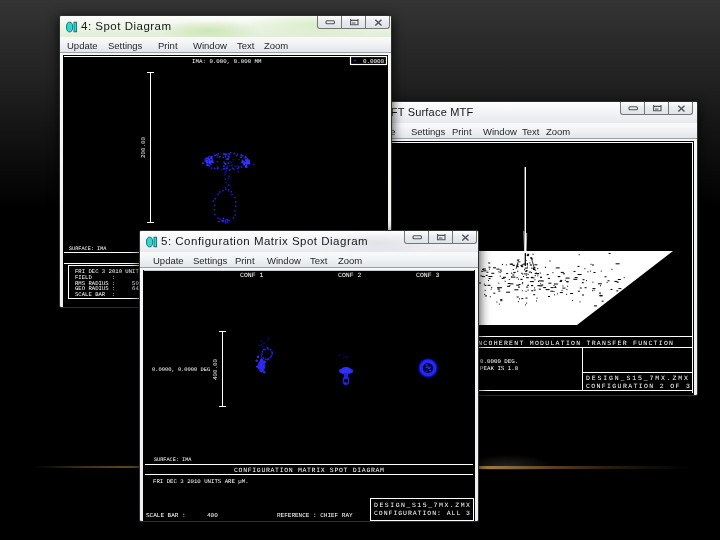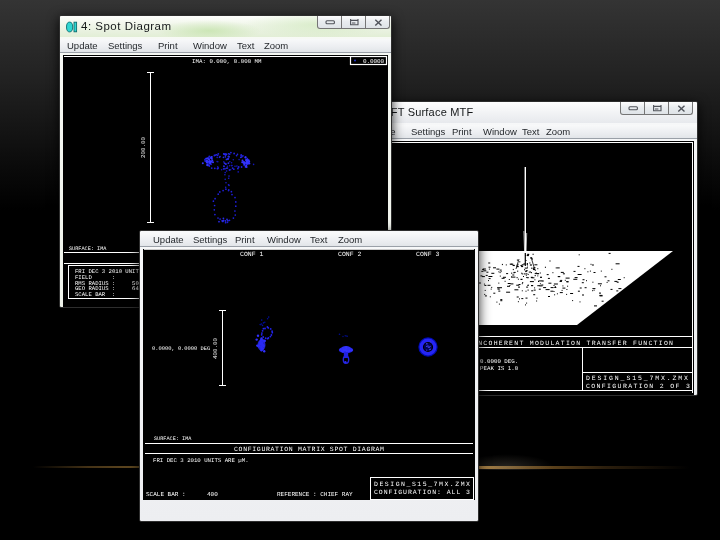--- a/index.html
+++ b/index.html
@@ -643,20 +643,45 @@
         <text x="12" y="218" font-size="5.6">FRI DEC 3 2010 UNITS ARE</text>
         <text x="12" y="224" font-size="5.6">FIELD      :          1</text>
         <text x="12" y="229.5" font-size="5.6">RMS RADIUS :     50.419</text>
         <text x="12" y="235" font-size="5.6">GEO RADIUS :     64.397</text>
         <text x="12" y="240.5" font-size="5.6">SCALE BAR  :        200</text>
       </svg>
     </div>
   </div>
 
   <div class="win" style="left:139px;top:230px;width:340px;height:292px;background:linear-gradient(180deg,#f8f9fa,#edeef1);">
+    <div class="tbar" style="background:radial-gradient(90px 16px at 70% 55%,rgba(205,200,215,.4),rgba(255,255,255,0) 75%),linear-gradient(180deg,#ffffff,#f3f4f6 50%,#e8eaee);">
+      <svg class="zicon" viewBox="0 0 12 12">
+        <ellipse cx="3.6" cy="6" rx="3.1" ry="4.9" fill="#30d6d2" stroke="#0c6e70" stroke-width="0.9"></ellipse>
+        <rect x="8" y="1.2" width="2.6" height="9.6" fill="#30d6d2" stroke="#0c6e70" stroke-width="0.9"></rect>
+      </svg>
+      <span class="ttext">5: Configuration Matrix Spot Diagram</span>
+      <div class="btns" style="right:1px;">
+        <div class="btn">
+            <svg width="25" height="13" viewBox="0 0 25 13">
+              <rect x="8" y="4.8" width="8.4" height="3" rx="1" fill="none" stroke="#50535a" stroke-width="1.1"></rect>
+            </svg>
+          </div>
+        <div class="btn">
+            <svg width="25" height="13" viewBox="0 0 25 13">
+              <path d="M8.6 4.4 h7.4 v4.4 h-7.4 z M8.6 4.4 v-1.5 M16 4.4 v-1.5" fill="none" stroke="#50535a" stroke-width="1.1"></path>
+              <path d="M10 7 h3.4" stroke="#50535a" stroke-width="1"></path>
+            </svg>
+          </div>
+        <div class="btn">
+            <svg width="25" height="13" viewBox="0 0 25 13">
+              <path d="M9.3 3.7 L15.5 9.5 M15.5 3.7 L9.3 9.5" stroke="#50535a" stroke-width="1.4"></path>
+            </svg>
+          </div>
+      </div>
+    </div>
     <div class="mbar">
       <span style="left:13px;">Update</span>
         <span style="left:53px;">Settings</span>
       <span style="left:95px;">Print</span>
         <span style="left:127px;">Window</span>
       <span style="left:170px;">Text</span>
         <span style="left:198px;">Zoom</span>
     </div>
     <div class="content" style="width:332px;height:251px;">
       <svg width="332" height="251" viewBox="0 0 332 251" xml:space="preserve">

